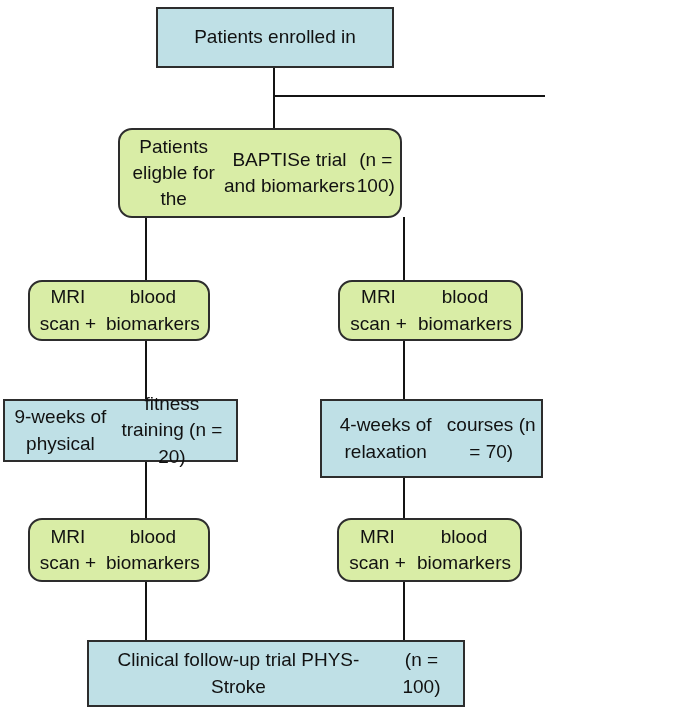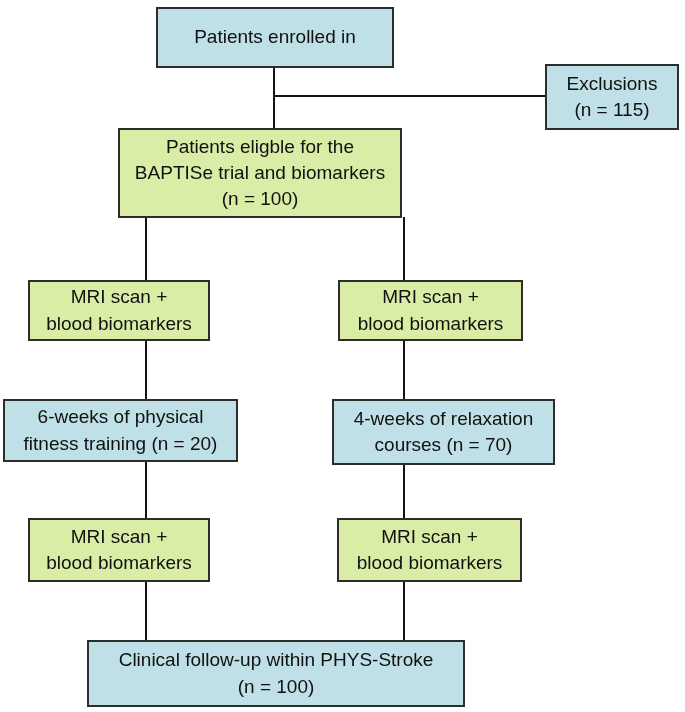--- a/index.html
+++ b/index.html
@@ -11,92 +11,88 @@
     width: 685px;
     height: 712px;
     background: #ffffff;
     overflow: hidden;
   }
 
   .node {
     position: absolute;
     border: 2px solid var(--border, #2d2d2d);
     display: flex;
-    flex-direction: column;
+    flex-direction: row;
     justify-content: center;
     align-items: center;
     text-align: center;
     font-size: 19px;
     line-height: 1.38;
     color: var(--text, #111111);
     padding: 2px 4px;
   }
   .node.blue  { background: var(--box-blue,  #bfe0e6); }
-  .node.green { background: var(--box-green, #d9eda6); }
+  .node.green { background: var(--box-green, #d9eda6); border-radius: 14px; }
   .node b { font-weight: normal; }
 
   .line { position: absolute; background: var(--line, #141414); }
   .line.v { width: 2px; }
   .line.h { height: 2px; }
 </style>
 </head>
 <body>
 
 <div class="canvas">
 
   <div class="line v" style="left:273px; top:66px; height:62px"></div>
   <div class="line h" style="left:273px; top:95px; width:272px"></div>
   <div class="line v" style="left:145px; top:217px; height:424px"></div>
   <div class="line v" style="left:403px; top:217px; height:424px"></div>
 
   <div class="node blue" style="left:156px; top:7px; width:238px; height:61px">
     <div>Patients enrolled in</div>
   </div>
 
-  <div class="node blue" style="left:545px; top:64px; width:134px; height:66px">
-    <div>Exclusions</div>
-    <div>(n = 115)</div>
-  </div>
 
   <div class="node green" style="left:118px; top:128px; width:284px; height:90px">
     <div>Patients eligble for the</div>
     <div>
       <b>BAPTISe</b><span> trial and biomarkers</span>
     </div>
     <div>(n = 100)</div>
   </div>
 
   <div class="node green" style="left:28px; top:280px; width:182px; height:61px">
     <div>MRI scan +</div>
     <div>blood biomarkers</div>
   </div>
 
   <div class="node green" style="left:338px; top:280px; width:185px; height:61px">
     <div>MRI scan +</div>
     <div>blood biomarkers</div>
   </div>
 
   <div class="node blue" style="left:3px; top:399px; width:235px; height:63px">
-    <div>6-weeks of physical</div>
+    <div>9-weeks of physical</div>
     <div>fitness training (n = 20)</div>
   </div>
 
-  <div class="node blue" style="left:332px; top:399px; width:223px; height:66px">
+  <div class="node blue" style="left:320px; top:399px; width:223px; height:79px">
     <div>4-weeks of relaxation</div>
     <div>courses (n = 70)</div>
   </div>
 
   <div class="node green" style="left:28px; top:518px; width:182px; height:64px">
     <div>MRI scan +</div>
     <div>blood biomarkers</div>
   </div>
 
   <div class="node green" style="left:337px; top:518px; width:185px; height:64px">
     <div>MRI scan +</div>
     <div>blood biomarkers</div>
   </div>
 
   <div class="node blue" style="left:87px; top:640px; width:378px; height:67px">
-    <div>Clinical follow-up within PHYS-Stroke</div>
+    <div>Clinical follow-up trial PHYS-Stroke</div>
     <div>(n = 100)</div>
   </div>
 
 </div>
 
 </body></html>

